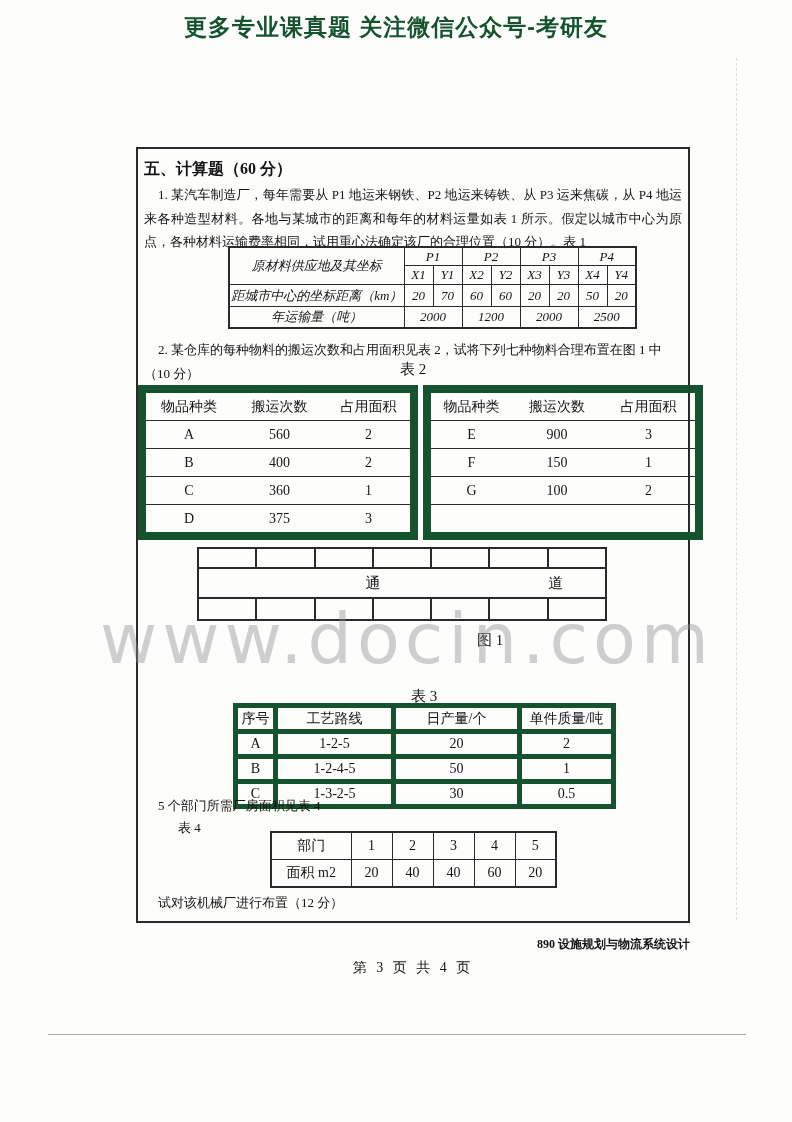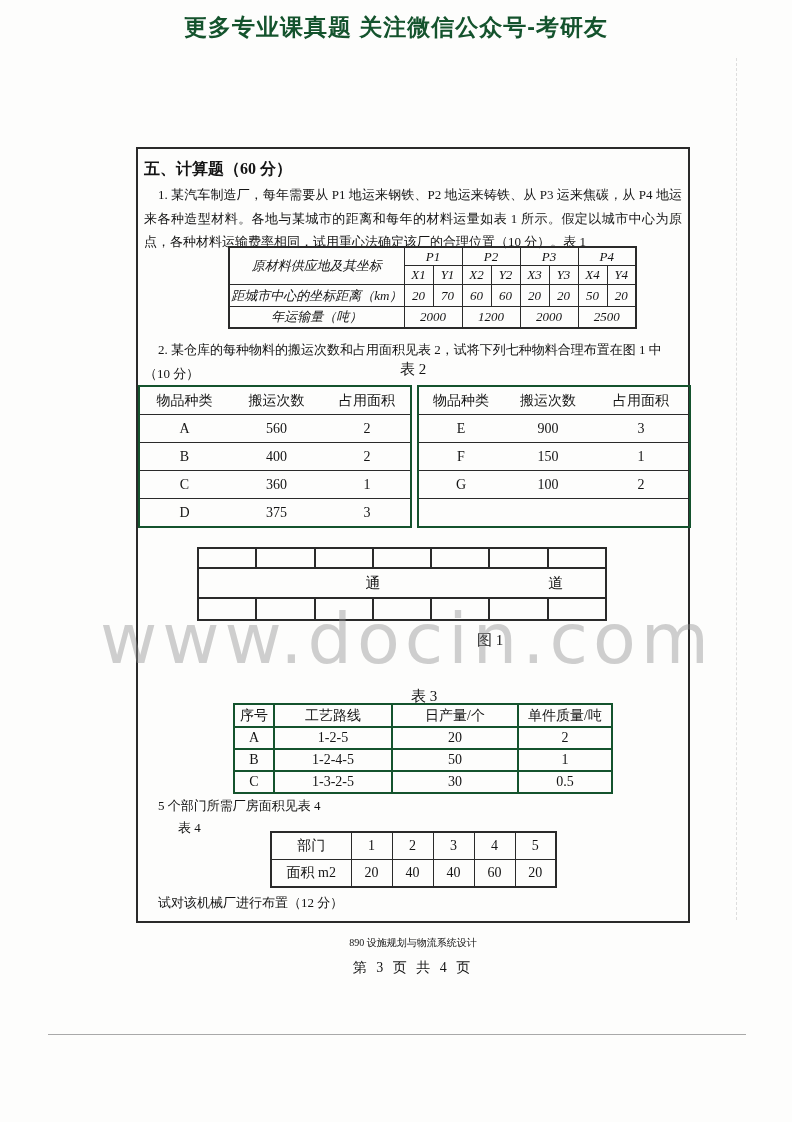--- a/index.html
+++ b/index.html
@@ -38,51 +38,51 @@
   .t1{position:absolute;left:90px;top:97px;border-collapse:collapse;table-layout:fixed;
       font-size:13px;border:2px solid #2a2a2a;font-style:italic;}
   .t1 td{border:1px solid #2a2a2a;text-align:center;padding:0;overflow:hidden;white-space:nowrap;}
   .t1 .r-group td{height:17px;}
   .t1 .r-sub td{height:18px;}
   .t1 .r-dist td{height:21px;}
   .t1 .r-ton td{height:20px;}
   
   .t2wrap{position:absolute;left:0;top:236px;display:flex;gap:5px;}
   .t2{border-collapse:collapse;table-layout:fixed;width:272px;font-size:14px;
-      border:2px solid #14532d;}
+      border:8px solid #14532d;}
   .t2 th,.t2 td{font-weight:normal;text-align:center;padding:0;height:27px;}
   .t2 tr:not(:first-child) th,.t2 tr:not(:first-child) td{border-top:1px solid #2a2a2a;}
   
   .figure{position:absolute;left:59px;top:398px;width:410px;}
   .fig-row{display:flex;}
   .fig-cell{flex:1;height:18px;border:2px solid #2a2a2a;margin-left:-2px;background:transparent;}
   .fig-cell:first-child{margin-left:0;}
   .fig-row.bottom .fig-cell{height:20px;}
   .fig-band{position:relative;height:28px;border:2px solid #2a2a2a;margin-top:-2px;margin-bottom:-2px;}
   .fig-band span{position:absolute;top:5px;font-size:15px;}
   .aisle-1{left:41%;}
   .aisle-2{left:86%;}
   
   .t3{position:absolute;left:95px;top:554px;border-collapse:collapse;table-layout:fixed;
       font-size:14px;border:2px solid #2a2a2a;}
-  .t3 th,.t3 td{border:2px solid #14532d;font-weight:normal;text-align:center;padding:0;height:20px;white-space:nowrap;}
+  .t3 th,.t3 td{border:5px solid #14532d;font-weight:normal;text-align:center;padding:0;height:20px;white-space:nowrap;}
   .t3 tr:first-child th{height:21px;}
   
   .t4{position:absolute;left:132px;top:682px;border-collapse:collapse;table-layout:fixed;
       font-size:14px;border:2px solid #2a2a2a;}
   .t4 td{border:1px solid #2a2a2a;text-align:center;padding:0;height:26px;white-space:nowrap;}
   
   .watermark{
     position:absolute;left:100px;top:598px;z-index:6;pointer-events:none;
     font-family:"DejaVu Sans","Liberation Sans",sans-serif;
     font-size:70px;letter-spacing:5px;color:#8f8f8f;opacity:0.42;white-space:nowrap;
   }
   
-  .footer-course{position:absolute;left:136px;top:936px;width:554px;text-align:center;
-    font-weight:normal;font-size:10px;}
+  .footer-course{position:absolute;left:136px;top:936px;width:554px;text-align:right;
+    font-weight:bold;font-size:12px;}
   .footer-page{position:absolute;left:136px;top:959px;width:554px;text-align:center;
     font-size:14px;letter-spacing:3px;}
   .bottom-rule{position:absolute;left:48px;top:1034px;width:698px;border-top:1px solid #a9a9a9;}
 </style>
 </head>
 <body>
 
 <div class="page">
 
   <div class="promo">更多专业课真题 关注微信公众号-考研友</div>

